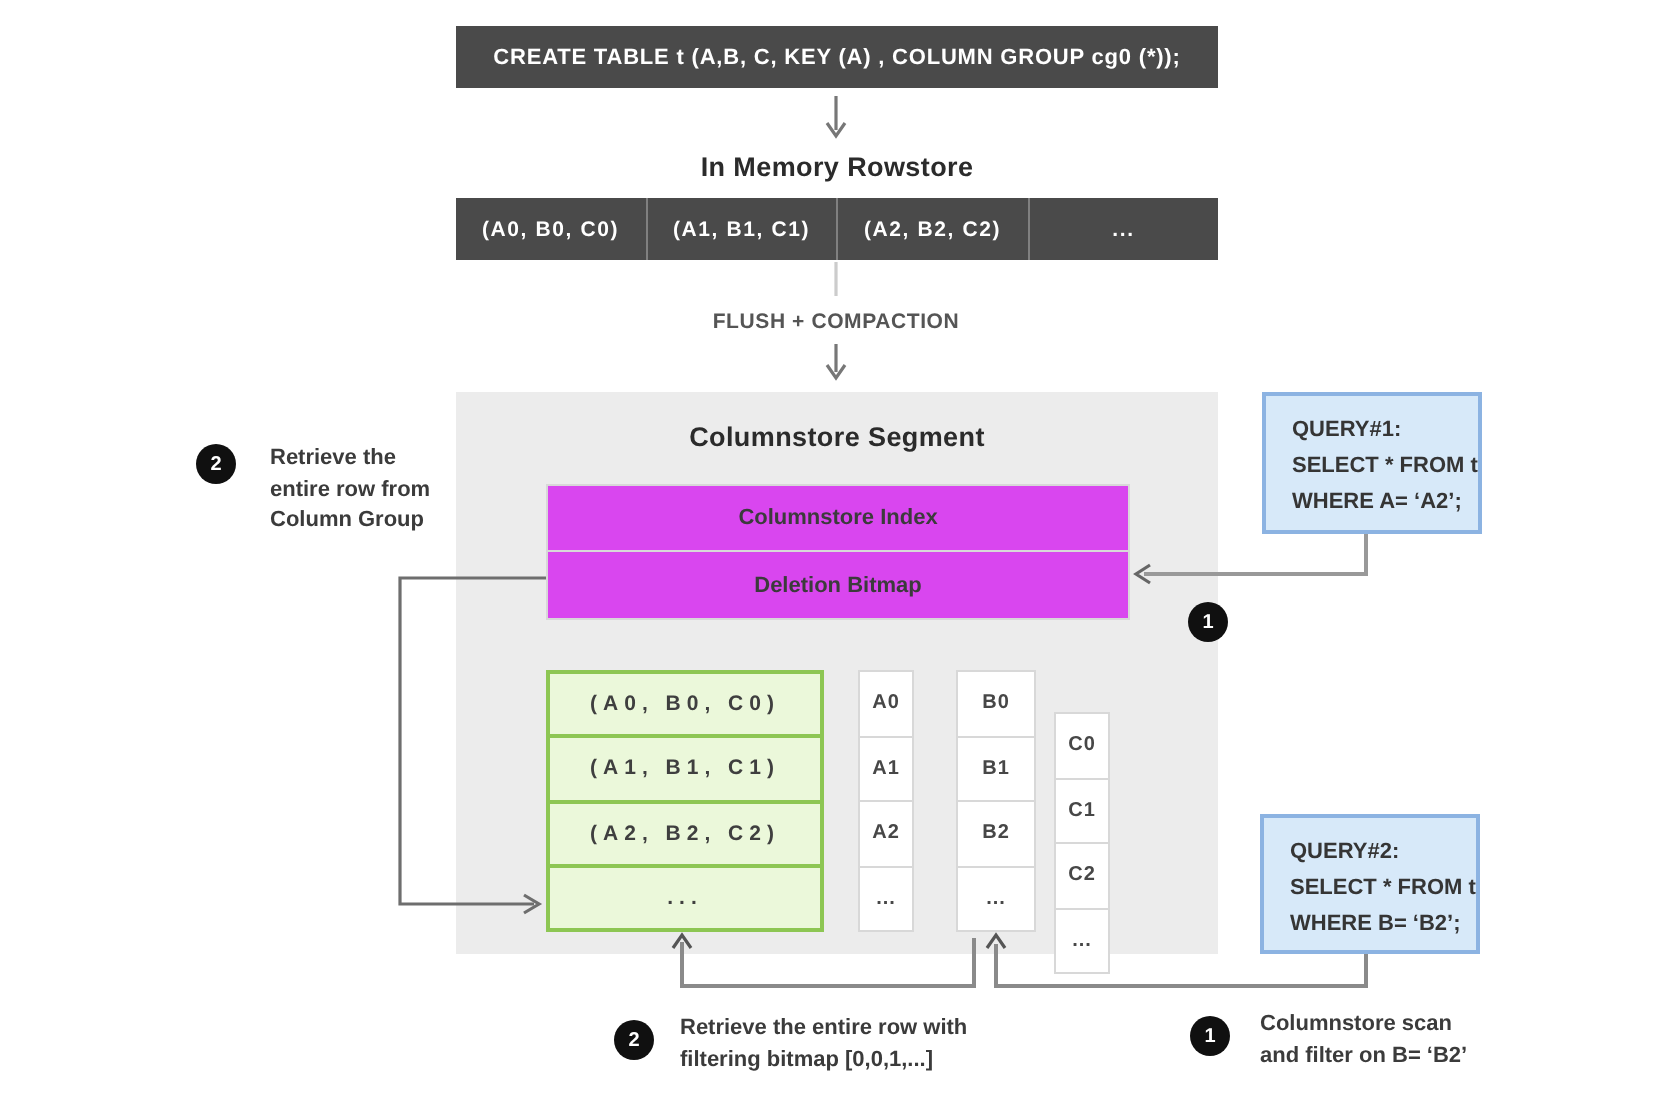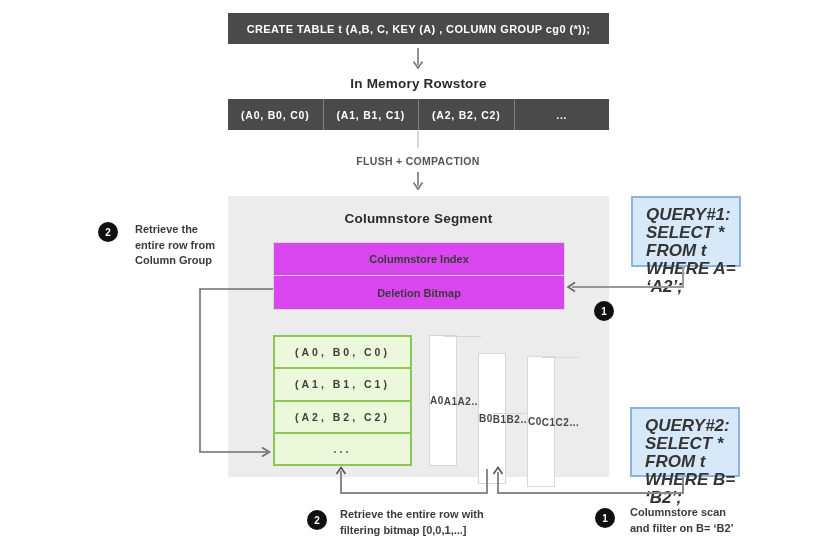--- a/index.html
+++ b/index.html
@@ -26,28 +26,28 @@
   .segment{background:#ececec;}
   .whiterow{background:#d946ef;border:1px solid #d8d8d8;font-size:11px;color:#3b3b3b;}
 
   
   .greenbox{background:#ebf8da;border:2px solid #8dc653;display:flex;flex-direction:column;}
   .greenrow{flex:1;display:flex;align-items:center;justify-content:center;
     font-size:10.5px;color:#3f3f3f;letter-spacing:3px;}
   .greenrow + .greenrow{border-top:2px solid #8dc653;}
 
   
-  .colstack{background:#ffffff;border:1px solid #d8d8d8;display:flex;}
+  .colstack{background:#ffffff;border:1px solid #d8d8d8;display:flex;flex-direction:column;}
   .colcell{flex:1;display:flex;align-items:center;justify-content:center;
     font-size:10px;color:#474747;letter-spacing:0.5px;}
   .colcell + .colcell{border-top:1px solid #d8d8d8;}
 
   
   .querybox{background:#d7e9f9;border:2px solid #8cb3e2;padding:8px 0 0 13px;
-    font-size:17px;color:#353535;line-height:18px;font-style:italic;}
+    font-size:11px;color:#353535;line-height:18px;}
 
   
   .badge{width:20px;height:20px;border-radius:50%;background:#101010;color:#ffffff;
     display:flex;align-items:center;justify-content:center;font-size:10px;}
   .callout-text{font-size:11px;color:#3b3b3b;line-height:15.5px;}
 
   svg{position:absolute;left:0;top:0;pointer-events:none;}
 </style>
 </head>
 <body>
@@ -81,21 +81,21 @@
     <div class="greenrow">...</div>
   </div>
 
   <div class="abs colstack" style="left:429px;top:335px;width:28px;height:131px;">
     <div class="colcell">A0</div>
     <div class="colcell">A1</div>
     <div class="colcell">A2</div>
     <div class="colcell">...</div>
   </div>
 
-  <div class="abs colstack" style="left:478px;top:353px;width:28px;height:131px;align-items:center;">
+  <div class="abs colstack" style="left:478px;top:335px;width:40px;height:131px;">
     <div class="colcell">B0</div>
     <div class="colcell">B1</div>
     <div class="colcell">B2</div>
     <div class="colcell">...</div>
   </div>
 
   <div class="abs colstack" style="left:527px;top:335px;width:28px;height:131px;margin-top:21px;">
     <div class="colcell">C0</div>
     <div class="colcell">C1</div>
     <div class="colcell">C2</div>

